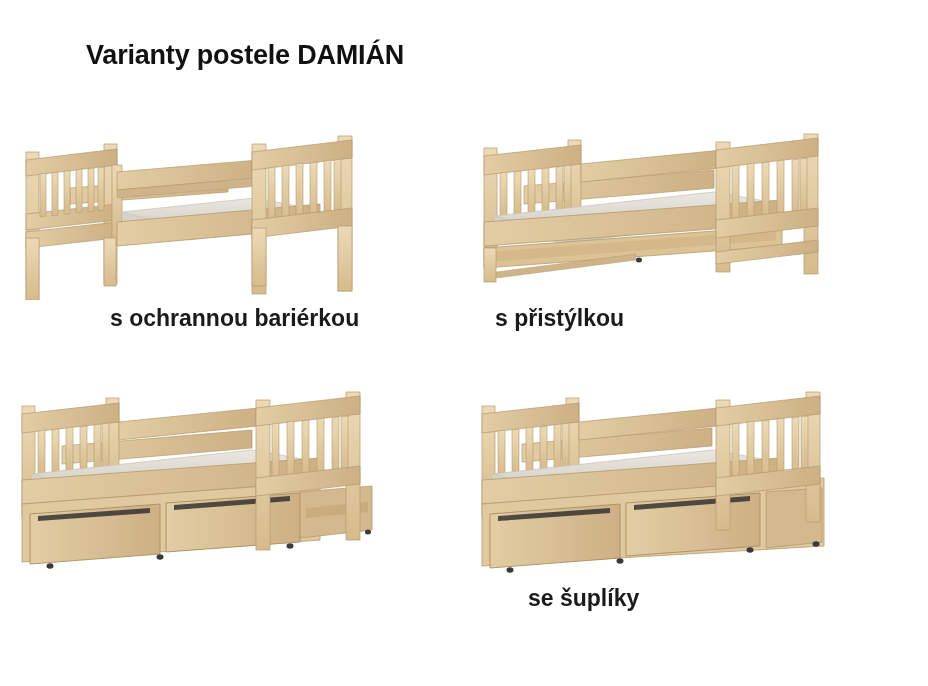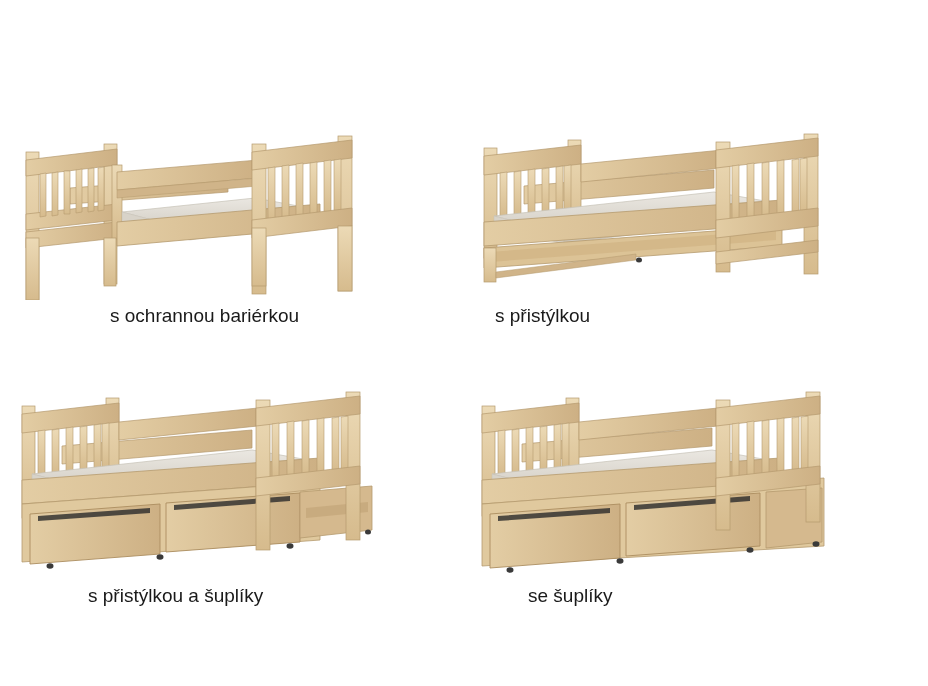--- a/index.html
+++ b/index.html
@@ -19,44 +19,45 @@
     font-weight:bold;
     color:#111111;
     letter-spacing:-0.2px;
     white-space:nowrap;
   }
 
   .variant{position:absolute;}
   .figure{position:absolute;left:0;top:0;}
   .caption{
     position:absolute;
-    font-size:19px;
+    font-size:23px;
     color:#1a1a1a;
     white-space:nowrap;
-    font-weight:400;
+    font-weight:700;
   }
 
   
   #variant-1{left:0px;  top:120px; width:464px; height:220px;}
   #variant-2{left:464px;top:120px; width:464px; height:220px;}
   #variant-3{left:0px;  top:380px; width:464px; height:245px;}
   #variant-4{left:464px;top:380px; width:464px; height:245px;text-align:center;}
 
   #variant-1 .caption{left:110px; top:185px;}
   #variant-2 .caption{left:31px;  top:185px;}
   #variant-3 .caption{left:88px;  top:205px;}
   #variant-4 .caption{left:64px;  top:205px;}
 
   svg{display:block;}
 </style>
 </head>
 <body>
 
 <div id="page">
 
+  <div class="page-title">Varianty postele DAMIÁN</div>
 
   <div class="variant" id="variant-1">
     <div class="figure">
       <svg width="380" height="180" viewBox="0 0 380 180">
         <defs>
           <linearGradient id="g1a" x1="0" y1="0" x2="0" y2="1">
             <stop offset="0" stop-color="#ecdab6"></stop>
               <stop offset="1" stop-color="#d6bb8d"></stop>
           </linearGradient>
           <linearGradient id="g1b" x1="0" y1="0" x2="1" y2="0">
@@ -256,21 +257,20 @@
           <polygon points="272,44 279,43 279,98 272,99"></polygon>
           <polygon points="287,42 294,41 294,96 287,97"></polygon>
           <polygon points="302,41 309,40 309,95 302,96"></polygon>
           <polygon points="317,39 324,38 324,93 317,94"></polygon>
           <polygon points="332,38 339,37 339,92 332,93"></polygon>
           <polygon points="341,37 348,36 348,91 341,92"></polygon>
         </g>
         <polygon points="256,98 360,86 360,104 256,116" fill="url(#g3b)" stroke="#b59a6e" stroke-width="0.7"></polygon>
       </svg>
     </div>
-    <div class="caption">s přistýlkou a šuplíky</div>
   </div>
 
   <div class="variant" id="variant-4">
     <div class="figure">
       <svg width="390" height="195" viewBox="0 0 390 195">
         <defs>
           <linearGradient id="g4a" x1="0" y1="0" x2="0" y2="1">
             <stop offset="0" stop-color="#ecdab6"></stop>
               <stop offset="1" stop-color="#d6bb8d"></stop>
           </linearGradient>

